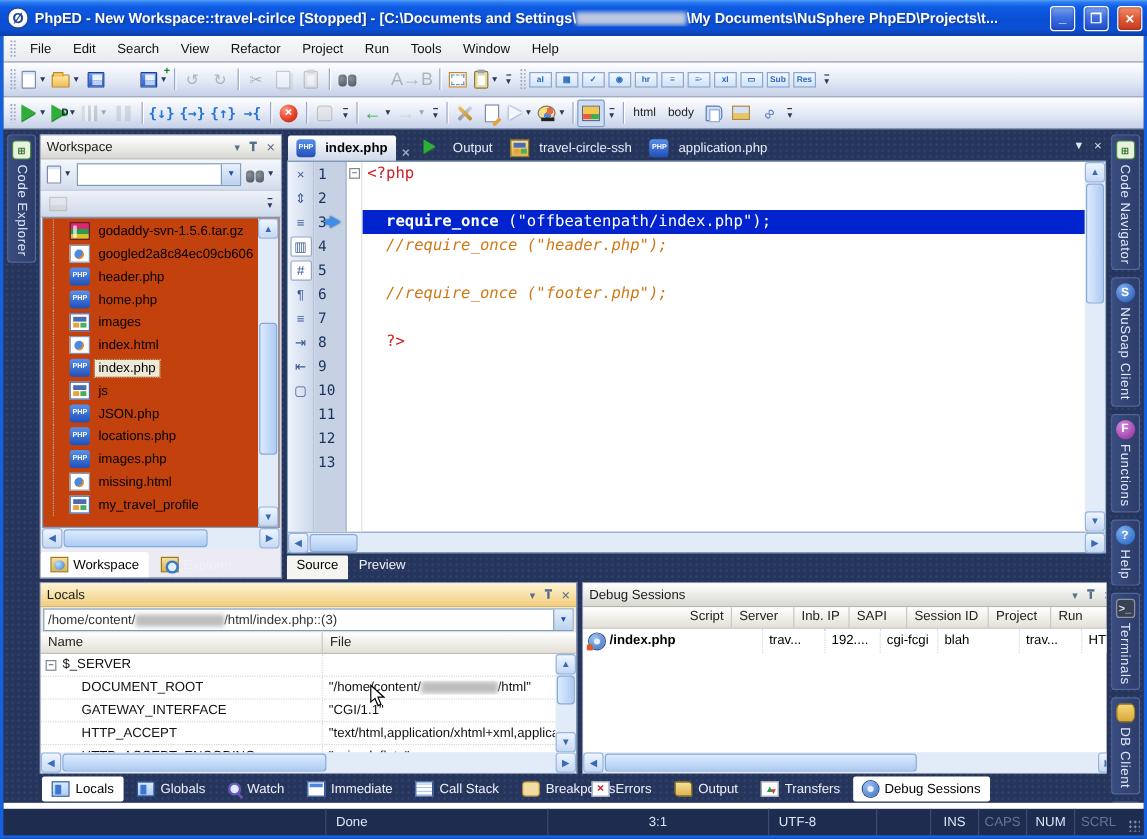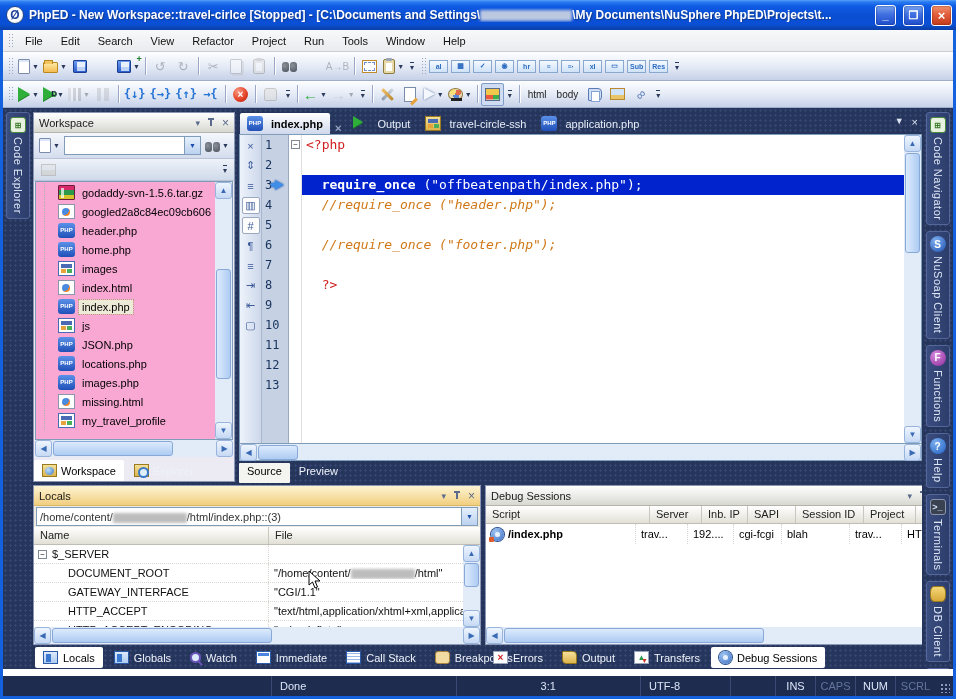--- a/index.html
+++ b/index.html
@@ -68,21 +68,21 @@
   .ic-pagep::after{content:"";position:absolute;right:-3px;bottom:-2px;width:8px;height:3px;background:#e8a23c;transform:rotate(-45deg)}
   .ic-send{width:0;height:0;border-left:11px solid #f4f7fd;border-top:6px solid transparent;border-bottom:6px solid transparent;filter:drop-shadow(0 0 1px #56709e)}
   .ic-palette{width:15px;height:12px;border-radius:50% 50% 45% 45%;background:radial-gradient(circle at 30% 30%,#f7e27a 3px,transparent 3px),radial-gradient(circle at 70% 35%,#e46a4a 3px,transparent 3px),radial-gradient(circle at 55% 70%,#5a88d8 3px,transparent 3px),#e8d9b0;border:1px solid #8f7a40}
   .ic-palette::after{content:"";position:absolute;left:2px;bottom:-2px;width:11px;height:3px;background:#222}
   .ic-tables{width:15px;height:13px;border:1px solid #5a6a8c;background:linear-gradient(90deg,#e85a3a 50%,#3fae4a 50%),#fff;background-size:100% 50%;background-repeat:no-repeat;background-position:0 100%}
   .ic-tables::before{content:"";position:absolute;left:0;top:0;width:100%;height:6px;background:#f2c84c}
   .ic-book{width:14px;height:13px;background:#cfe0f6;border:1px solid #5a7ab4;border-radius:1px 4px 4px 1px}
   .ic-book::before{content:"";position:absolute;left:2px;top:2px;width:7px;height:9px;background:#fff;border:1px solid #88a4d4}
   .ic-img{width:15px;height:12px;background:linear-gradient(180deg,#cfe4fa 55%,#e8c46a 55%);border:1px solid #b9882f}
   .ic-link{color:#5a7ab4;font-size:13px;transform:rotate(-45deg)}
-  .ic-ab{font-size:10px;color:#4a5a7a;letter-spacing:0}
+  .ic-ab{font-size:15px;color:#4a5a7a;letter-spacing:0}
   .ftxt{font-size:10px;color:#222;padding:0 3px}
   .fw{height:13px;min-width:19px;border:1px solid #88a8d0;background:linear-gradient(180deg,#f4f9ff,#cfe2f8);color:#2d6cc0;font-size:7px;display:flex;align-items:center;justify-content:center;font-weight:bold}
 
   
   .main{flex:1;display:flex;overflow:hidden}
   .rail{width:30px;flex:0 0 auto;display:flex;flex-direction:column;align-items:center;padding-top:4px;gap:6px}
   .rail-right{width:31px}
   .vtab{display:flex;flex-direction:column;align-items:center;gap:4px;background:linear-gradient(90deg,#3a4d80,#2c3d6a);border:1px solid #55679a;border-radius:3px;padding:4px 1px;color:#dfe7f6;width:24px}
   .vtab .vlabel{writing-mode:vertical-rl;font-size:11px;white-space:nowrap;letter-spacing:.5px}
   .ric{width:16px;height:16px;border-radius:3px;font-size:10px;font-weight:bold;color:#fff;display:flex;align-items:center;justify-content:center;flex:0 0 auto}
@@ -107,21 +107,21 @@
   .pin::after{content:"";position:absolute;left:3px;top:3px;width:2px;height:6px;background:#5a6b8c}
   .panel-hd.gold{background:linear-gradient(180deg,#fdf4d4,#f1ce7e);border-bottom:1px solid #d8b868}
 
   
   .ws{width:202px;flex:0 0 auto;height:370px}
   .ws-toolbar{height:26px;display:flex;align-items:center;gap:2px;padding:2px 3px;background:linear-gradient(180deg,#f4f7fc,#d4ddee);border-bottom:1px solid #b9c2d6}
   .combo{flex:1;height:19px;background:#fff;border:1px solid #7f9db9;display:flex;align-items:center}
   .combo .combo-text{flex:1;padding:0 3px;font-size:11px;color:#333}
   .combo-btn{width:16px;height:100%;background:linear-gradient(180deg,#e6f0fc,#bcd2f0);border-left:1px solid #7f9db9;color:#1d4fae;font-size:7px;display:flex;align-items:center;justify-content:center}
   .ws-toolbar2{height:22px;display:flex;align-items:center;padding:1px 3px;background:linear-gradient(180deg,#eef2f9,#d0daea);border-bottom:1px solid #b9c2d6}
-  .ws-body{flex:1;display:flex;overflow:hidden;background:#f9a8d4;border:1px solid #7f9db9;margin:0 1px}
+  .ws-body{flex:1;display:flex;overflow:hidden;background:#c2410c;border:1px solid #7f9db9;margin:0 1px}
   .tree{flex:1;overflow:hidden;padding-top:1px}
   .trow{height:19px;display:flex;align-items:center;white-space:nowrap}
   .tguide{width:14px;flex:0 0 auto;border-left:1px dotted #b0b0b0;height:100%;margin-left:8px}
   .tico{width:17px;height:15px;flex:0 0 auto;margin-right:4px;position:relative}
   .tlabel{font-size:11px;color:#000;padding:1px 3px}
   .trow.sel .tlabel{background:#eeead8;outline:1px dotted #b0a878}
   .fi{position:absolute;inset:0}
   .fi-php{background:linear-gradient(180deg,#5a90e8,#2050b8);border-radius:3px;color:#fff;font-size:6px;font-weight:bold;text-align:center;line-height:15px}
   .fi-php::before{content:"PHP"}
   .fi-html{background:#fff;border:1px solid #8a96ab}
@@ -214,21 +214,21 @@
   .bi-tr{background:#fff;border:1px solid #9aa4b8;color:#2a9a4a;font-size:8px;text-align:center;line-height:11px;font-weight:bold}
   .bi-tr::after{content:"▼";color:#d03a2a;font-size:7px;position:absolute;right:0px;top:3px}
   .bi-gear{border-radius:50%;width:13px;height:13px;background:radial-gradient(circle at 35% 30%,#9ec4f2,#3a6ec4);box-shadow:0 0 0 1px #2a4e8c}
   .bi-gear::before{content:"";position:absolute;left:4px;top:4px;width:5px;height:5px;border-radius:50%;background:#e8f0fc}
   .dt-ws{background:linear-gradient(180deg,#f4e09a,#ddb44e);border:1px solid #9a7a1f}
   .dt-ws::before{content:"";position:absolute;left:2px;top:2px;width:9px;height:8px;border-radius:50%;background:radial-gradient(circle at 35% 35%,#bfe0f8,#3a78c8)}
   .dt-ex{background:linear-gradient(180deg,#f4e09a,#ddb44e);border:1px solid #9a7a1f}
   .dt-ex::before{content:"";position:absolute;left:3px;top:2px;width:7px;height:7px;border-radius:50%;border:2px solid #3a78c8;background:#dff0fc}
 
   
-  .statusbar{height:27px;flex:0 0 auto;display:flex;align-items:stretch;background:#1e2c50;border-top:7px solid #ffffff;color:#dce6f8;font-size:11px}
+  .statusbar{height:27px;flex:0 0 auto;display:flex;align-items:stretch;background:#1e2c50;border-top:5px solid #ffffff;color:#dce6f8;font-size:11px}
   .seg{display:flex;align-items:center;padding:0 8px;border-left:1px solid #3a4a74}
   .seg.first{border-left:none}
   .seg.center{justify-content:center}
   .flag-off{color:#64749c}
   .grip2{width:18px;border-left:none;display:flex;align-items:flex-end;justify-content:flex-end;padding:3px}
   .grip2 i{width:10px;height:10px;background-image:radial-gradient(#8a9ac2 1px,transparent 1px);background-size:4px 4px}
 
   
   .cursor{position:absolute;left:308px;top:570px;width:12px;height:19px;z-index:50;pointer-events:none}
   .cursor svg{display:block}
@@ -743,21 +743,21 @@
         </div>
 
         <div class="panel debug">
           <div class="panel-hd">
             <span class="hd-title">Debug Sessions</span>
             <span class="hd-btn">▾</span>
             <span class="hd-btn"><span class="pin"></span></span>
             <span class="hd-btn hd-x">×</span>
           </div>
           <div class="grid-hd" id="debug-cols">
-              <span class="gh-cell" style="width: 164px; flex: 0 0 auto;">Script</span>
+              <span class="gh-cell" style="width: 124px; flex: 0 0 auto; text-align: right;">Script</span>
               <span class="gh-cell" style="width: 52px; flex: 0 0 auto;">Server</span>
               <span class="gh-cell" style="width: 46px; flex: 0 0 auto;">Inb. IP</span>
               <span class="gh-cell" style="width: 48px; flex: 0 0 auto;">SAPI</span>
               <span class="gh-cell" style="width: 68px; flex: 0 0 auto;">Session ID</span>
               <span class="gh-cell" style="width: 52px; flex: 0 0 auto;">Project</span>
               <span class="gh-cell" style="width: 30px; flex: 1 1 0%; border-right: none;">Run</span>
             </div>
           <div style="flex:1;background:#fff;overflow:hidden" id="debug-rows">
               <div class="drow">
                 <span class="dcell" style="width: 150px; flex: 0 0 auto;">

